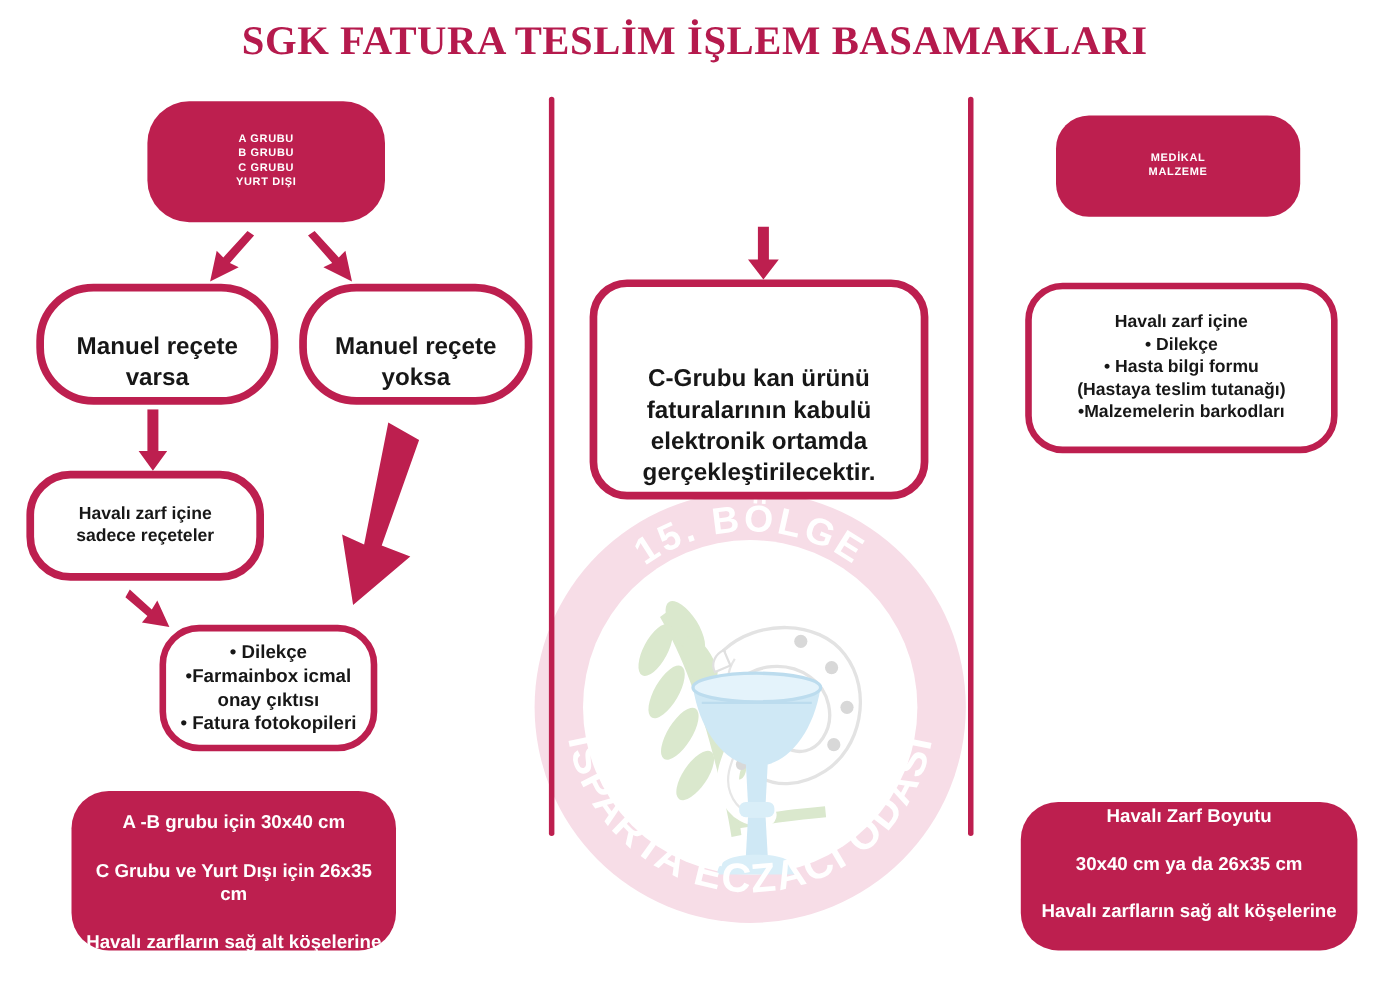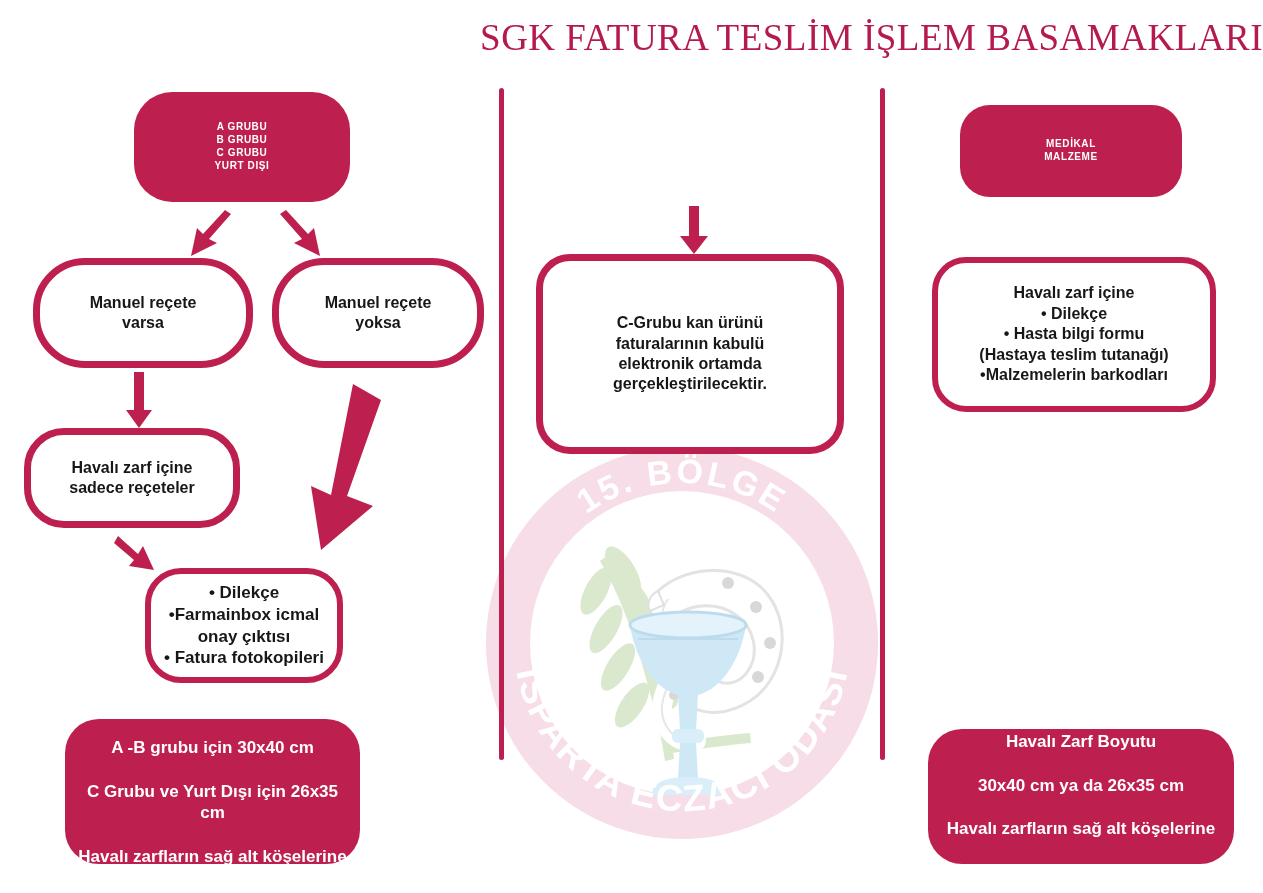--- a/index.html
+++ b/index.html
@@ -17,23 +17,23 @@
     background: #ffffff;
     overflow: hidden;
   }
 
   
   .title {
     position: absolute;
     left: 0;
     top: 16px;
     width: 1263px;
-    text-align: right;
+    text-align: center;
     font-family: "Liberation Serif", serif;
-    font-weight: normal;
+    font-weight: bold;
     font-size: 37px;
     letter-spacing: 0.5px;
     color: #b51a4d;
     white-space: nowrap;
   }
 
   
   .watermark {
     position: absolute;
     left: 482px;
@@ -72,21 +72,21 @@
     color: #171717;
     border: 7px solid #bd1f4f;
     font-weight: bold;
   }
   .box-outline.thin { border-width: 6px; }
 
   .cap {
     font-size: 10px;
     letter-spacing: 0.6px;
   }
-  .lbl-md { font-size: 16px; }
+  .lbl-md { font-size: 22px; align-items: flex-end; }
   .lbl-sm { font-size: 16px; }
   .lbl-xs { font-size: 17px; }
   .lbl-bot { font-size: 17px; }
 
   .inner { padding: 4px 8px; white-space: pre-line; }
   b.strong { font-weight: 900; }
 
   
   .arrow { position: absolute; }
 </style>

